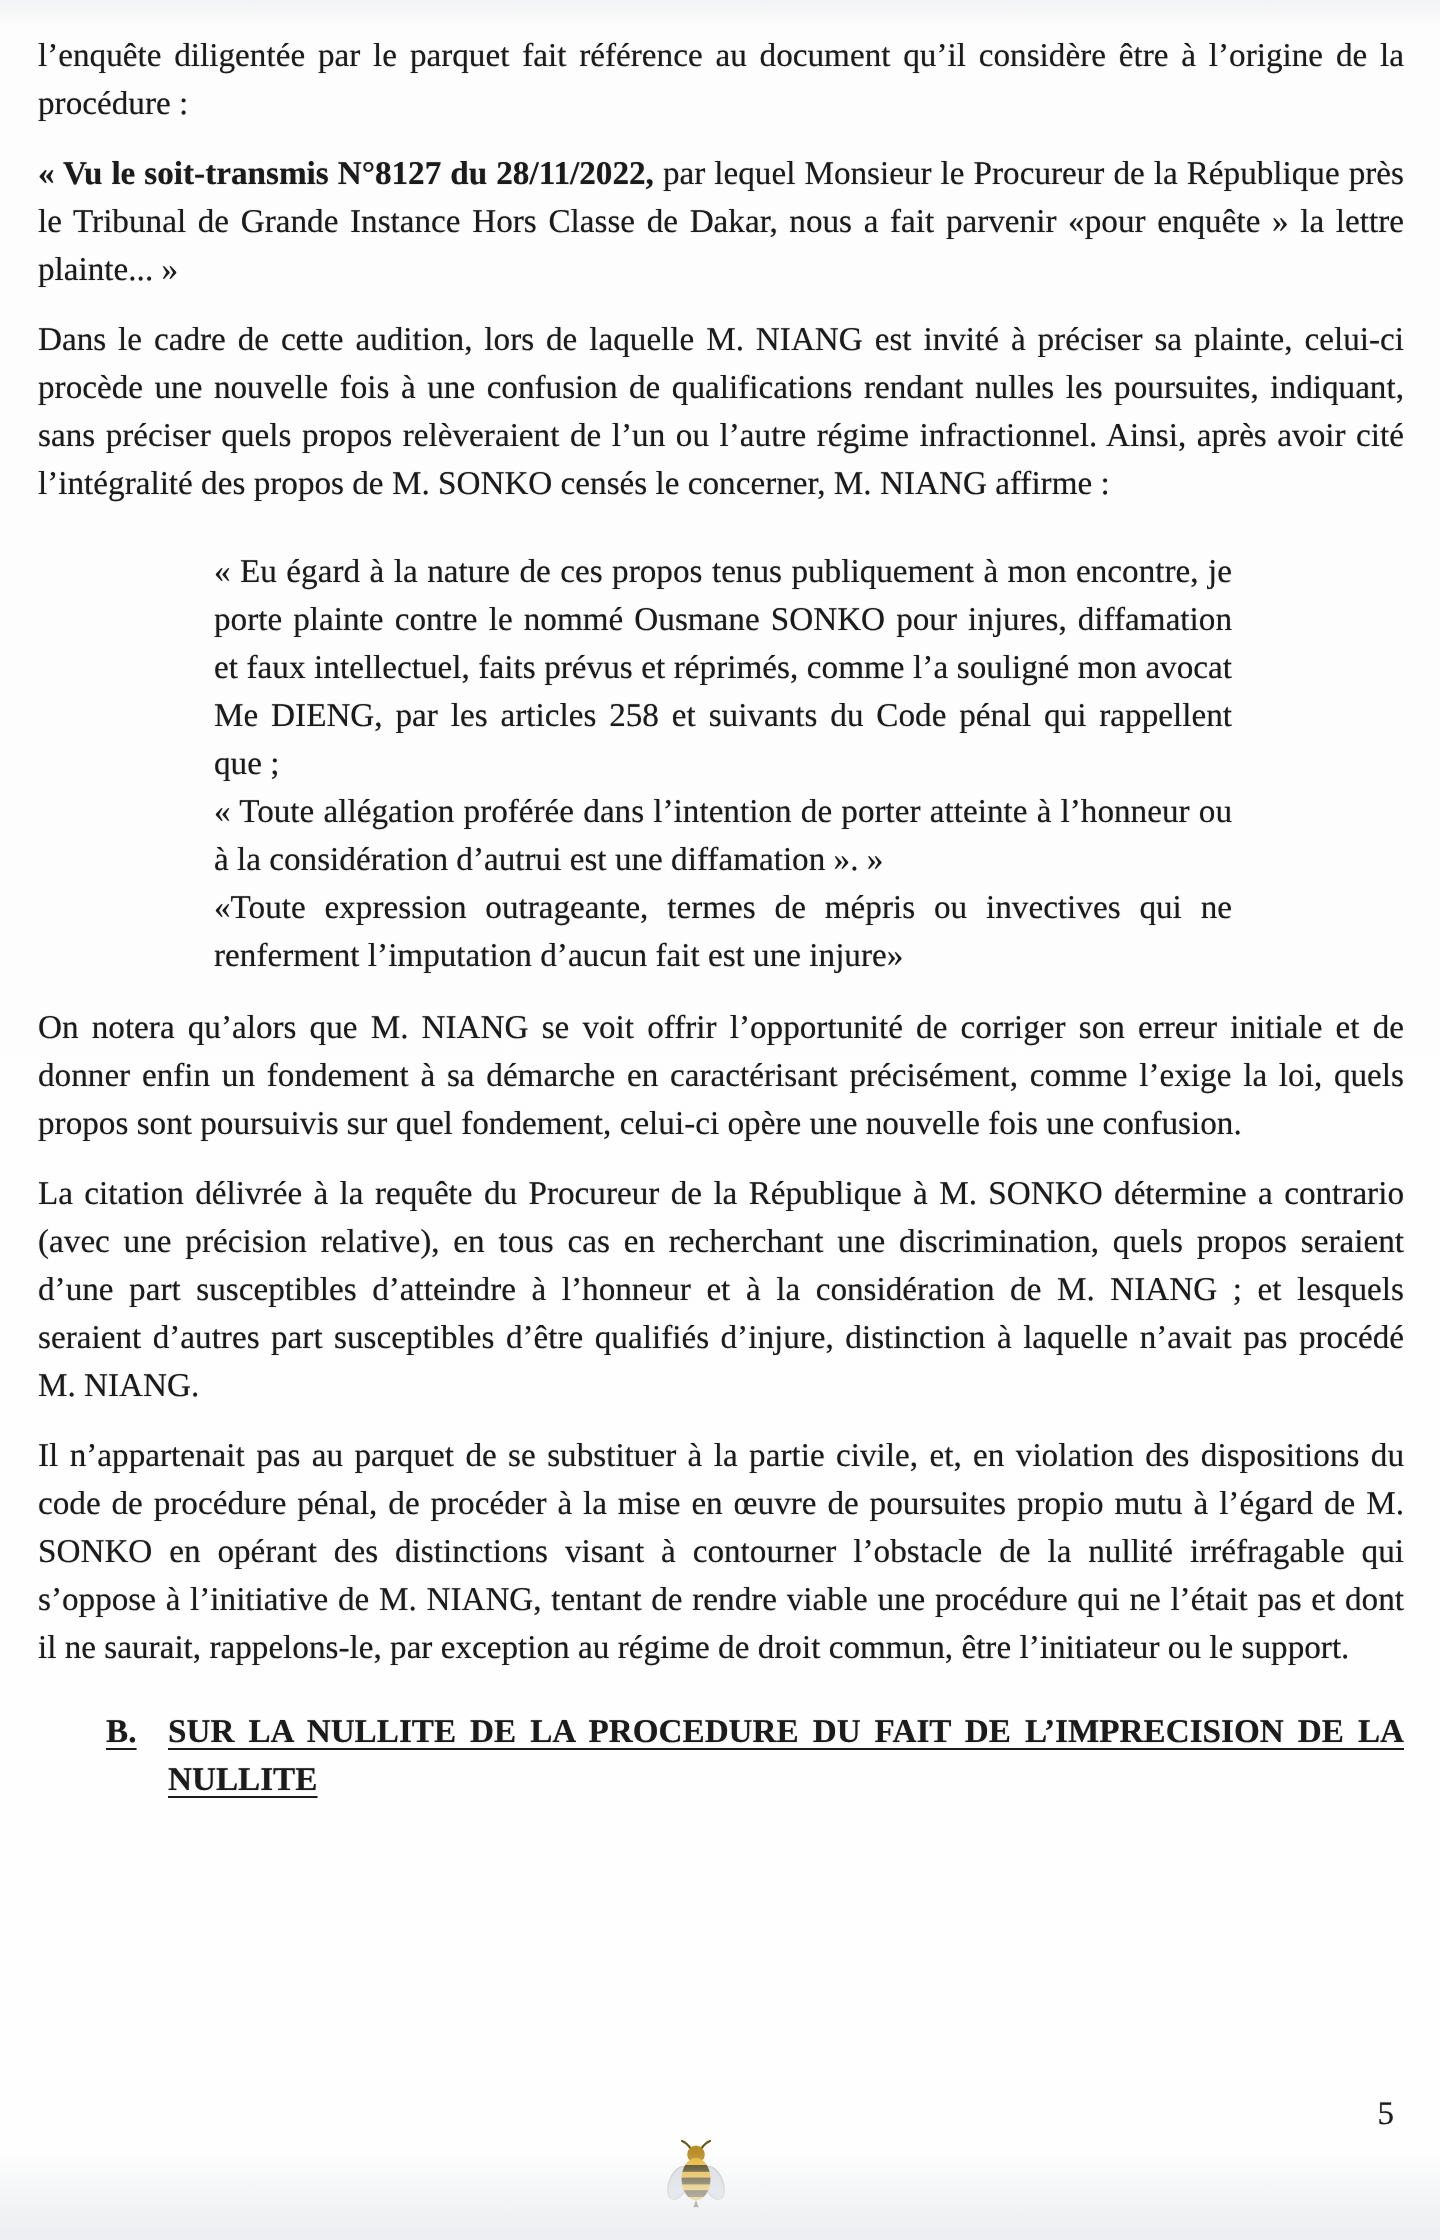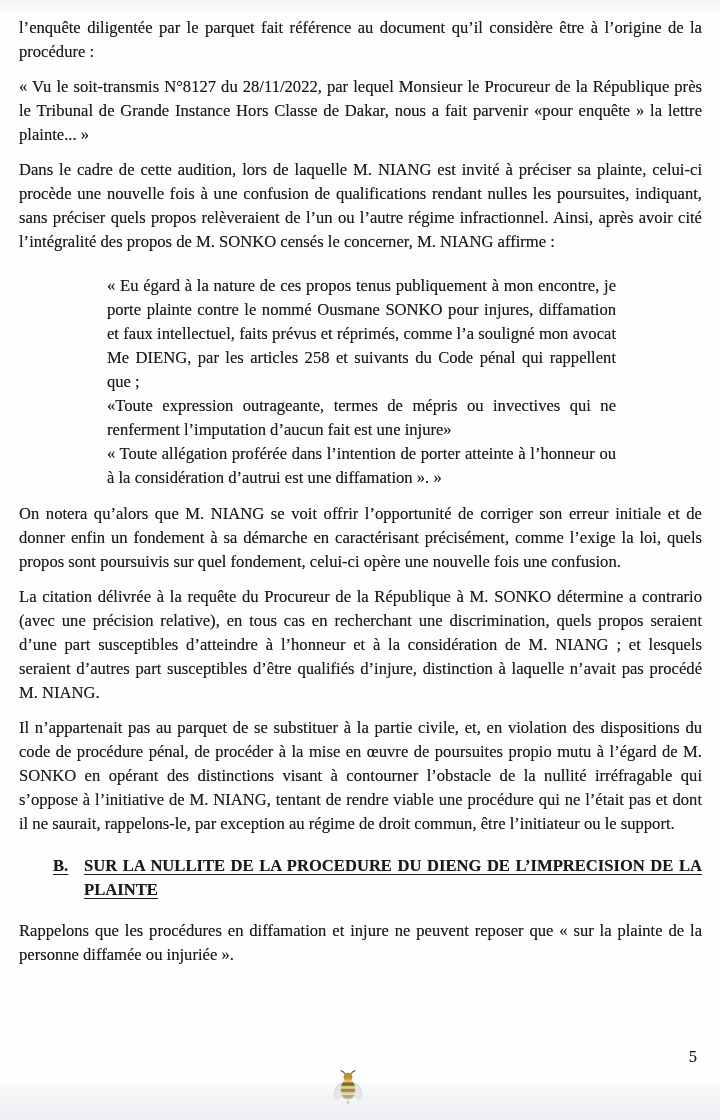--- a/index.html
+++ b/index.html
@@ -22,21 +22,21 @@
   .para {
     margin: 0 0 11px 0;
     text-align: justify;
   }
   .quote {
     margin: 20px 86px 12px 88px;
     text-align: justify;
   }
   .quote p { margin: 0; text-align: justify; }
   .italic-run { }
-  .bold-run { font-weight: normal; }
+  .bold-run { font-weight: bold; }
   .heading {
     display: flex;
     margin: 18px 0 17px 34px;
     font-weight: bold;
   }
   .heading .marker {
     flex: none;
     width: 31px;
     text-decoration: underline;
     text-underline-offset: 3px;
@@ -73,38 +73,37 @@
 <div class="page">
 
   <p class="para">l’enquête diligentée par le parquet fait référence au document qu’il considère être à l’origine de la procédure :</p>
 
   <p class="para"><span class="bold-run">« Vu le soit-transmis N°8127 du 28/11/2022,</span><span> par lequel Monsieur le Procureur de la République près le Tribunal de Grande Instance Hors Classe de Dakar, nous a fait parvenir «pour enquête » la lettre plainte... »</span></p>
 
   <p class="para">Dans le cadre de cette audition, lors de laquelle M. NIANG est invité à préciser sa plainte, celui-ci procède une nouvelle fois à une confusion de qualifications rendant nulles les poursuites, indiquant, sans préciser quels propos relèveraient de l’un ou l’autre régime infractionnel. Ainsi, après avoir cité l’intégralité des propos de M. SONKO censés le concerner, M. NIANG affirme :</p>
 
   <div class="quote">
     <p>« Eu égard à la nature de ces propos tenus publiquement à mon encontre, je porte plainte contre le nommé Ousmane SONKO pour injures, diffamation et faux intellectuel, faits prévus et réprimés, comme l’a souligné mon avocat Me DIENG, par les articles 258 et suivants du Code pénal qui rappellent que ;</p>
+    <p>« Toute allégation proférée dans l’intention de porter atteinte à l’honneur ou à la considération d’autrui est une diffamation ». »</p>
     <p>«Toute expression outrageante, termes de mépris ou invectives qui ne renferment l’imputation d’aucun fait est une injure»</p>
-    <p>« Toute allégation proférée dans l’intention de porter atteinte à l’honneur ou à la considération d’autrui est une diffamation ». »</p>
   </div>
 
   <p class="para">On notera qu’alors que M. NIANG se voit offrir l’opportunité de corriger son erreur initiale et de donner enfin un fondement à sa démarche en caractérisant précisément, comme l’exige la loi, quels propos sont poursuivis sur quel fondement, celui-ci opère une nouvelle fois une confusion.</p>
 
   <p class="para"><span>La citation délivrée à la requête du Procureur de la République à M. SONKO détermine </span><span class="italic-run">a contrario</span><span> (avec une précision relative), en tous cas en recherchant une discrimination, quels propos seraient d’une part susceptibles d’atteindre à l’honneur et à la considération de M. NIANG ; et lesquels seraient d’autres part susceptibles d’être qualifiés d’injure, distinction à laquelle n’avait pas procédé M. NIANG.</span></p>
 
   <p class="para"><span>Il n’appartenait pas au parquet de se substituer à la partie civile, et, en violation des dispositions du code de procédure pénal, de procéder à la mise en œuvre de poursuites </span><span class="italic-run">propio mutu</span><span> à l’égard de M. SONKO en opérant des distinctions visant à contourner l’obstacle de la nullité irréfragable qui s’oppose à l’initiative de M. NIANG, tentant de rendre viable une procédure qui ne l’était pas et dont il ne saurait, rappelons-le, par exception au régime de droit commun, être l’initiateur ou le support.</span></p>
 
 
   <div class="heading">
     <span class="marker">B.</span>
-    <span class="title">SUR LA NULLITE DE LA PROCEDURE DU DIENG DE L’IMPRECISION DE LA PLAINTE</span>
+    <span class="title">SUR LA NULLITE DE LA PROCEDURE DU FAIT DE L’IMPRECISION DE LA NULLITE</span>
   </div>
 
 
-  <p class="para">Rappelons que les procédures en diffamation et injure ne peuvent reposer que « sur la plainte de la personne diffamée ou injuriée ».</p>
 
   <div class="page-number">5</div>
 
   <div class="bee">
     <svg viewBox="0 0 30 36" xmlns="http://www.w3.org/2000/svg">
 
       <path d="M12.5 5.5 Q10.5 2.5 8 1.5" stroke="#6b5518" stroke-width="1.1" fill="none" stroke-linecap="round"></path>
       <path d="M17.5 5.5 Q19.5 2.5 22 1.5" stroke="#6b5518" stroke-width="1.1" fill="none" stroke-linecap="round"></path>
 
       <ellipse cx="6.2" cy="22.5" rx="4.6" ry="8.6" transform="rotate(22 6.2 22.5)" fill="#d7dade" opacity="0.9" stroke="#b6bac0" stroke-width="0.6"></ellipse>

